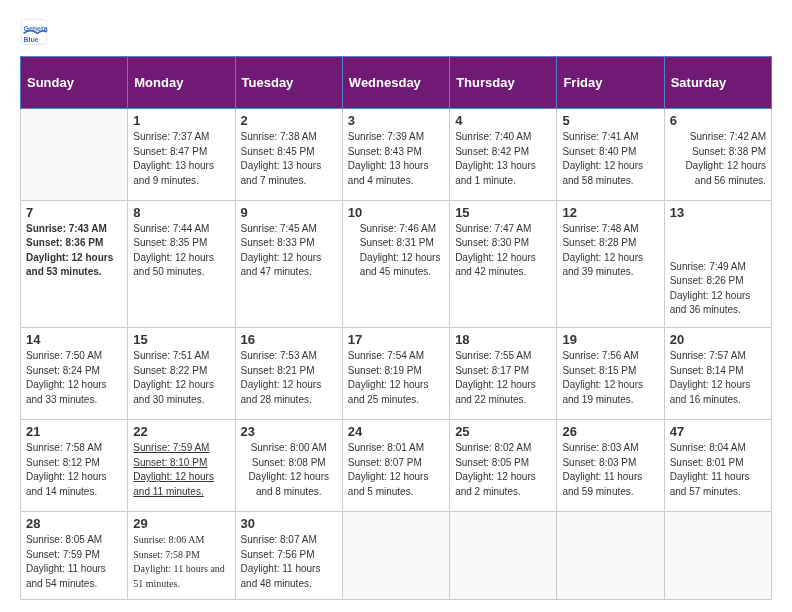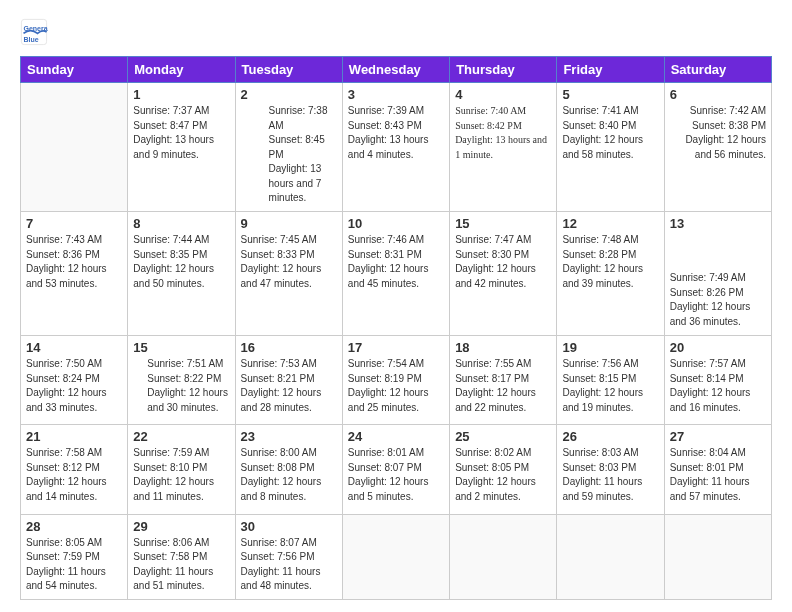--- a/index.html
+++ b/index.html
@@ -46,24 +46,24 @@
       color: #555;
     }
     .calendar {
       flex: 1;
       border: 1px solid #ccc;
       border-collapse: collapse;
       width: 100%;
       table-layout: fixed;
     }
     .calendar th {
-      background-color: #6d28d9;
+      background-color: #701a75;
       color: white;
       text-align: left;
-      padding: 5px 6px;
+      padding: 18px 6px;
       font-size: 13px;
       border: 1px solid #5580cc;
     }
     .calendar td {
       border: 1px solid #ccc;
       vertical-align: top;
       padding: 4px 5px;
       font-size: 10.5px;
       color: #333;
       height: 88px;
@@ -121,71 +121,71 @@
     <tr>
           <td class="empty-cell"></td>
           <td>
             <span class="day-number">1</span>
             <div class="day-info" style="white-space: pre-line;">Sunrise: 7:37 AM
 Sunset: 8:47 PM
 Daylight: 13 hours and 9 minutes.</div>
           </td>
           <td>
             <span class="day-number">2</span>
-            <div class="day-info" style="white-space: pre-line; margin-left: 28px;">Sunrise: 7:38 AM
+            <div class="day-info" style="white-space: pre-line;">Sunrise: 7:38 AM
 Sunset: 8:45 PM
 Daylight: 13 hours and 7 minutes.</div>
           </td>
           <td>
             <span class="day-number">3</span>
             <div class="day-info" style="white-space: pre-line;">Sunrise: 7:39 AM
 Sunset: 8:43 PM
 Daylight: 13 hours and 4 minutes.</div>
           </td>
           <td>
             <span class="day-number">4</span>
-            <div class="day-info" style="white-space: pre-line; font-family: Liberation Serif, serif;">Sunrise: 7:40 AM
+            <div class="day-info" style="white-space: pre-line;">Sunrise: 7:40 AM
 Sunset: 8:42 PM
 Daylight: 13 hours and 1 minute.</div>
           </td>
           <td>
             <span class="day-number">5</span>
             <div class="day-info" style="white-space: pre-line;">Sunrise: 7:41 AM
 Sunset: 8:40 PM
 Daylight: 12 hours and 58 minutes.</div>
           </td>
           <td>
             <span class="day-number">6</span>
             <div class="day-info" style="white-space: pre-line; text-align: right;">Sunrise: 7:42 AM
 Sunset: 8:38 PM
 Daylight: 12 hours and 56 minutes.</div>
           </td>
         </tr>
         <tr>
           <td>
             <span class="day-number">7</span>
-            <div class="day-info" style="white-space: pre-line;">Sunrise: 7:43 AM
+            <div class="day-info" style="white-space: pre-line; font-weight: bold;">Sunrise: 7:43 AM
 Sunset: 8:36 PM
 Daylight: 12 hours and 53 minutes.</div>
           </td>
           <td>
             <span class="day-number">8</span>
             <div class="day-info" style="white-space: pre-line;">Sunrise: 7:44 AM
 Sunset: 8:35 PM
 Daylight: 12 hours and 50 minutes.</div>
           </td>
           <td>
             <span class="day-number">9</span>
             <div class="day-info" style="white-space: pre-line;">Sunrise: 7:45 AM
 Sunset: 8:33 PM
 Daylight: 12 hours and 47 minutes.</div>
           </td>
           <td>
             <span class="day-number">10</span>
-            <div class="day-info" style="white-space: pre-line;">Sunrise: 7:46 AM
+            <div class="day-info" style="white-space: pre-line; margin-left: 12px;">Sunrise: 7:46 AM
 Sunset: 8:31 PM
 Daylight: 12 hours and 45 minutes.</div>
           </td>
           <td>
             <span class="day-number">15</span>
             <div class="day-info" style="white-space: pre-line;">Sunrise: 7:47 AM
 Sunset: 8:30 PM
 Daylight: 12 hours and 42 minutes.</div>
           </td>
           <td>
@@ -203,21 +203,21 @@
         </tr>
         <tr>
           <td>
             <span class="day-number">14</span>
             <div class="day-info" style="white-space: pre-line;">Sunrise: 7:50 AM
 Sunset: 8:24 PM
 Daylight: 12 hours and 33 minutes.</div>
           </td>
           <td>
             <span class="day-number">15</span>
-            <div class="day-info" style="white-space: pre-line; margin-left: 14px;">Sunrise: 7:51 AM
+            <div class="day-info" style="white-space: pre-line;">Sunrise: 7:51 AM
 Sunset: 8:22 PM
 Daylight: 12 hours and 30 minutes.</div>
           </td>
           <td>
             <span class="day-number">16</span>
             <div class="day-info" style="white-space: pre-line;">Sunrise: 7:53 AM
 Sunset: 8:21 PM
 Daylight: 12 hours and 28 minutes.</div>
           </td>
           <td>
@@ -247,27 +247,27 @@
         </tr>
         <tr>
           <td>
             <span class="day-number">21</span>
             <div class="day-info" style="white-space: pre-line;">Sunrise: 7:58 AM
 Sunset: 8:12 PM
 Daylight: 12 hours and 14 minutes.</div>
           </td>
           <td>
             <span class="day-number">22</span>
-            <div class="day-info" style="white-space: pre-line;">Sunrise: 7:59 AM
+            <div class="day-info" style="white-space: pre-line; text-decoration: underline;">Sunrise: 7:59 AM
 Sunset: 8:10 PM
 Daylight: 12 hours and 11 minutes.</div>
           </td>
           <td>
             <span class="day-number">23</span>
-            <div class="day-info" style="white-space: pre-line;">Sunrise: 8:00 AM
+            <div class="day-info" style="white-space: pre-line; text-align: center;">Sunrise: 8:00 AM
 Sunset: 8:08 PM
 Daylight: 12 hours and 8 minutes.</div>
           </td>
           <td>
             <span class="day-number">24</span>
             <div class="day-info" style="white-space: pre-line;">Sunrise: 8:01 AM
 Sunset: 8:07 PM
 Daylight: 12 hours and 5 minutes.</div>
           </td>
           <td>
@@ -276,36 +276,36 @@
 Sunset: 8:05 PM
 Daylight: 12 hours and 2 minutes.</div>
           </td>
           <td>
             <span class="day-number">26</span>
             <div class="day-info" style="white-space: pre-line;">Sunrise: 8:03 AM
 Sunset: 8:03 PM
 Daylight: 11 hours and 59 minutes.</div>
           </td>
           <td>
-            <span class="day-number">27</span>
+            <span class="day-number">47</span>
             <div class="day-info" style="white-space: pre-line;">Sunrise: 8:04 AM
 Sunset: 8:01 PM
 Daylight: 11 hours and 57 minutes.</div>
           </td>
         </tr>
         <tr class="last-row">
           <td>
             <span class="day-number">28</span>
             <div class="day-info" style="white-space: pre-line;">Sunrise: 8:05 AM
 Sunset: 7:59 PM
 Daylight: 11 hours and 54 minutes.</div>
           </td>
           <td>
             <span class="day-number">29</span>
-            <div class="day-info" style="white-space: pre-line;">Sunrise: 8:06 AM
+            <div class="day-info" style="white-space: pre-line; font-family: Liberation Serif, serif;">Sunrise: 8:06 AM
 Sunset: 7:58 PM
 Daylight: 11 hours and 51 minutes.</div>
           </td>
           <td>
             <span class="day-number">30</span>
             <div class="day-info" style="white-space: pre-line;">Sunrise: 8:07 AM
 Sunset: 7:56 PM
 Daylight: 11 hours and 48 minutes.</div>
           </td>
           <td class="empty-cell"></td>

